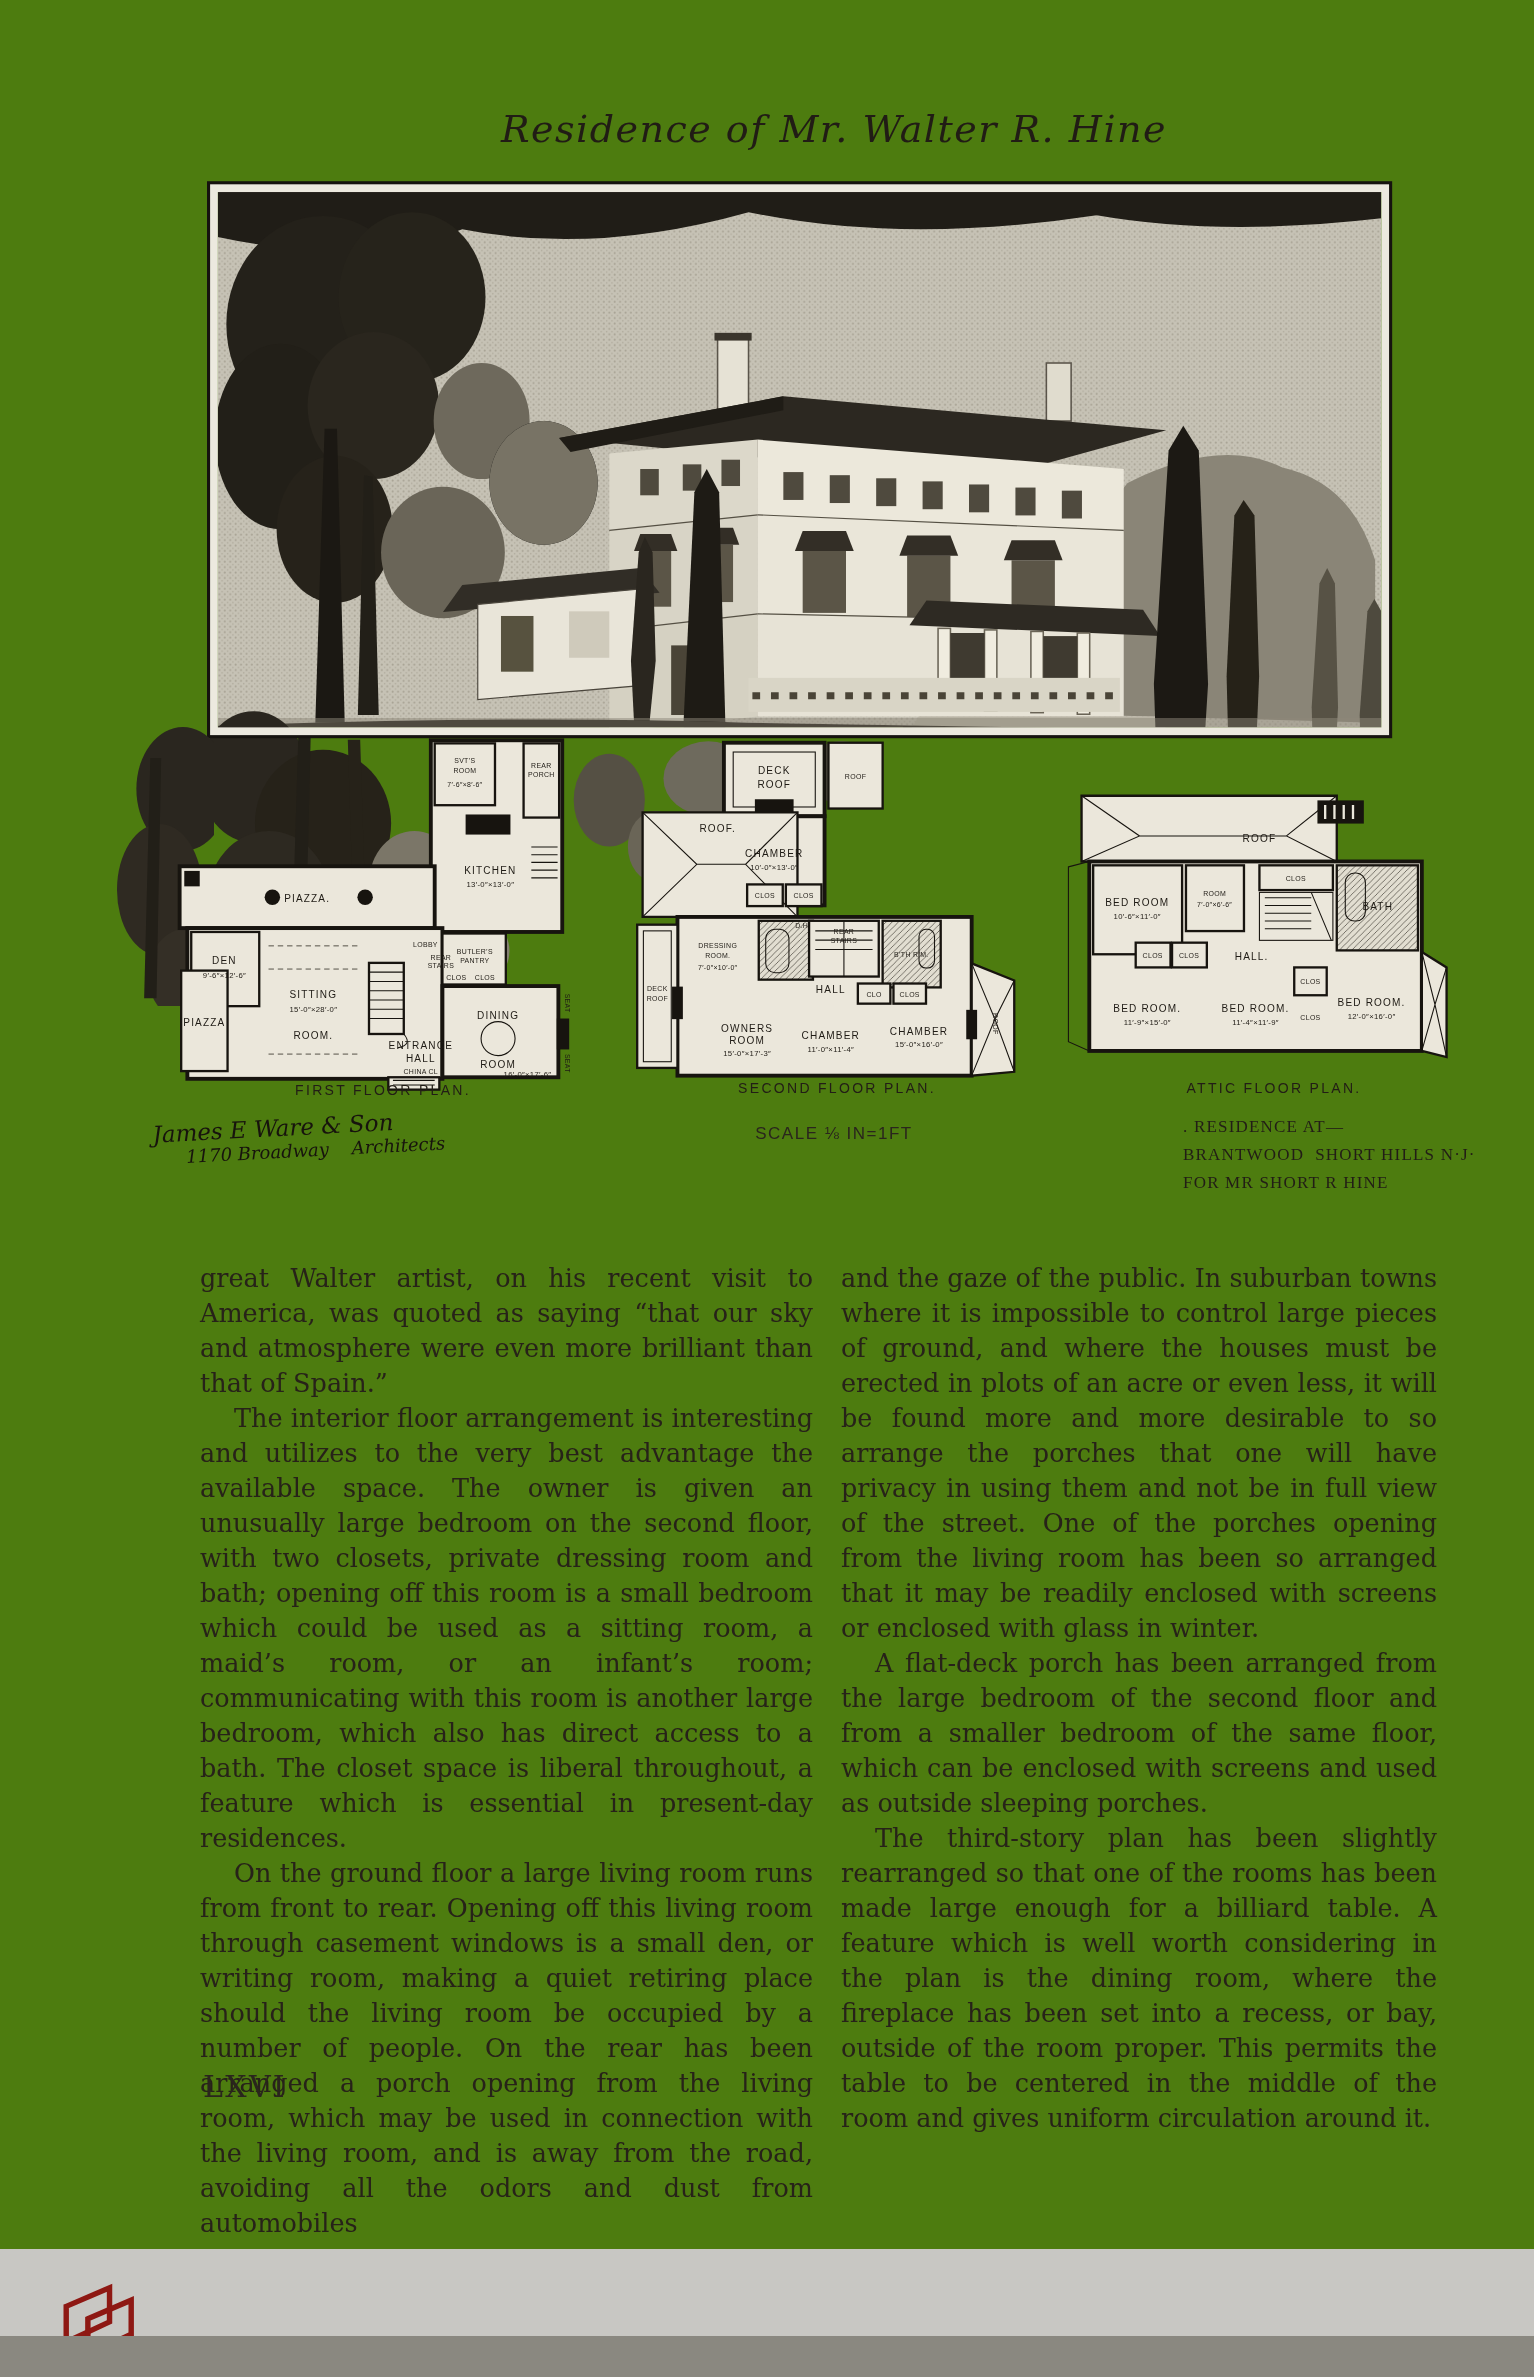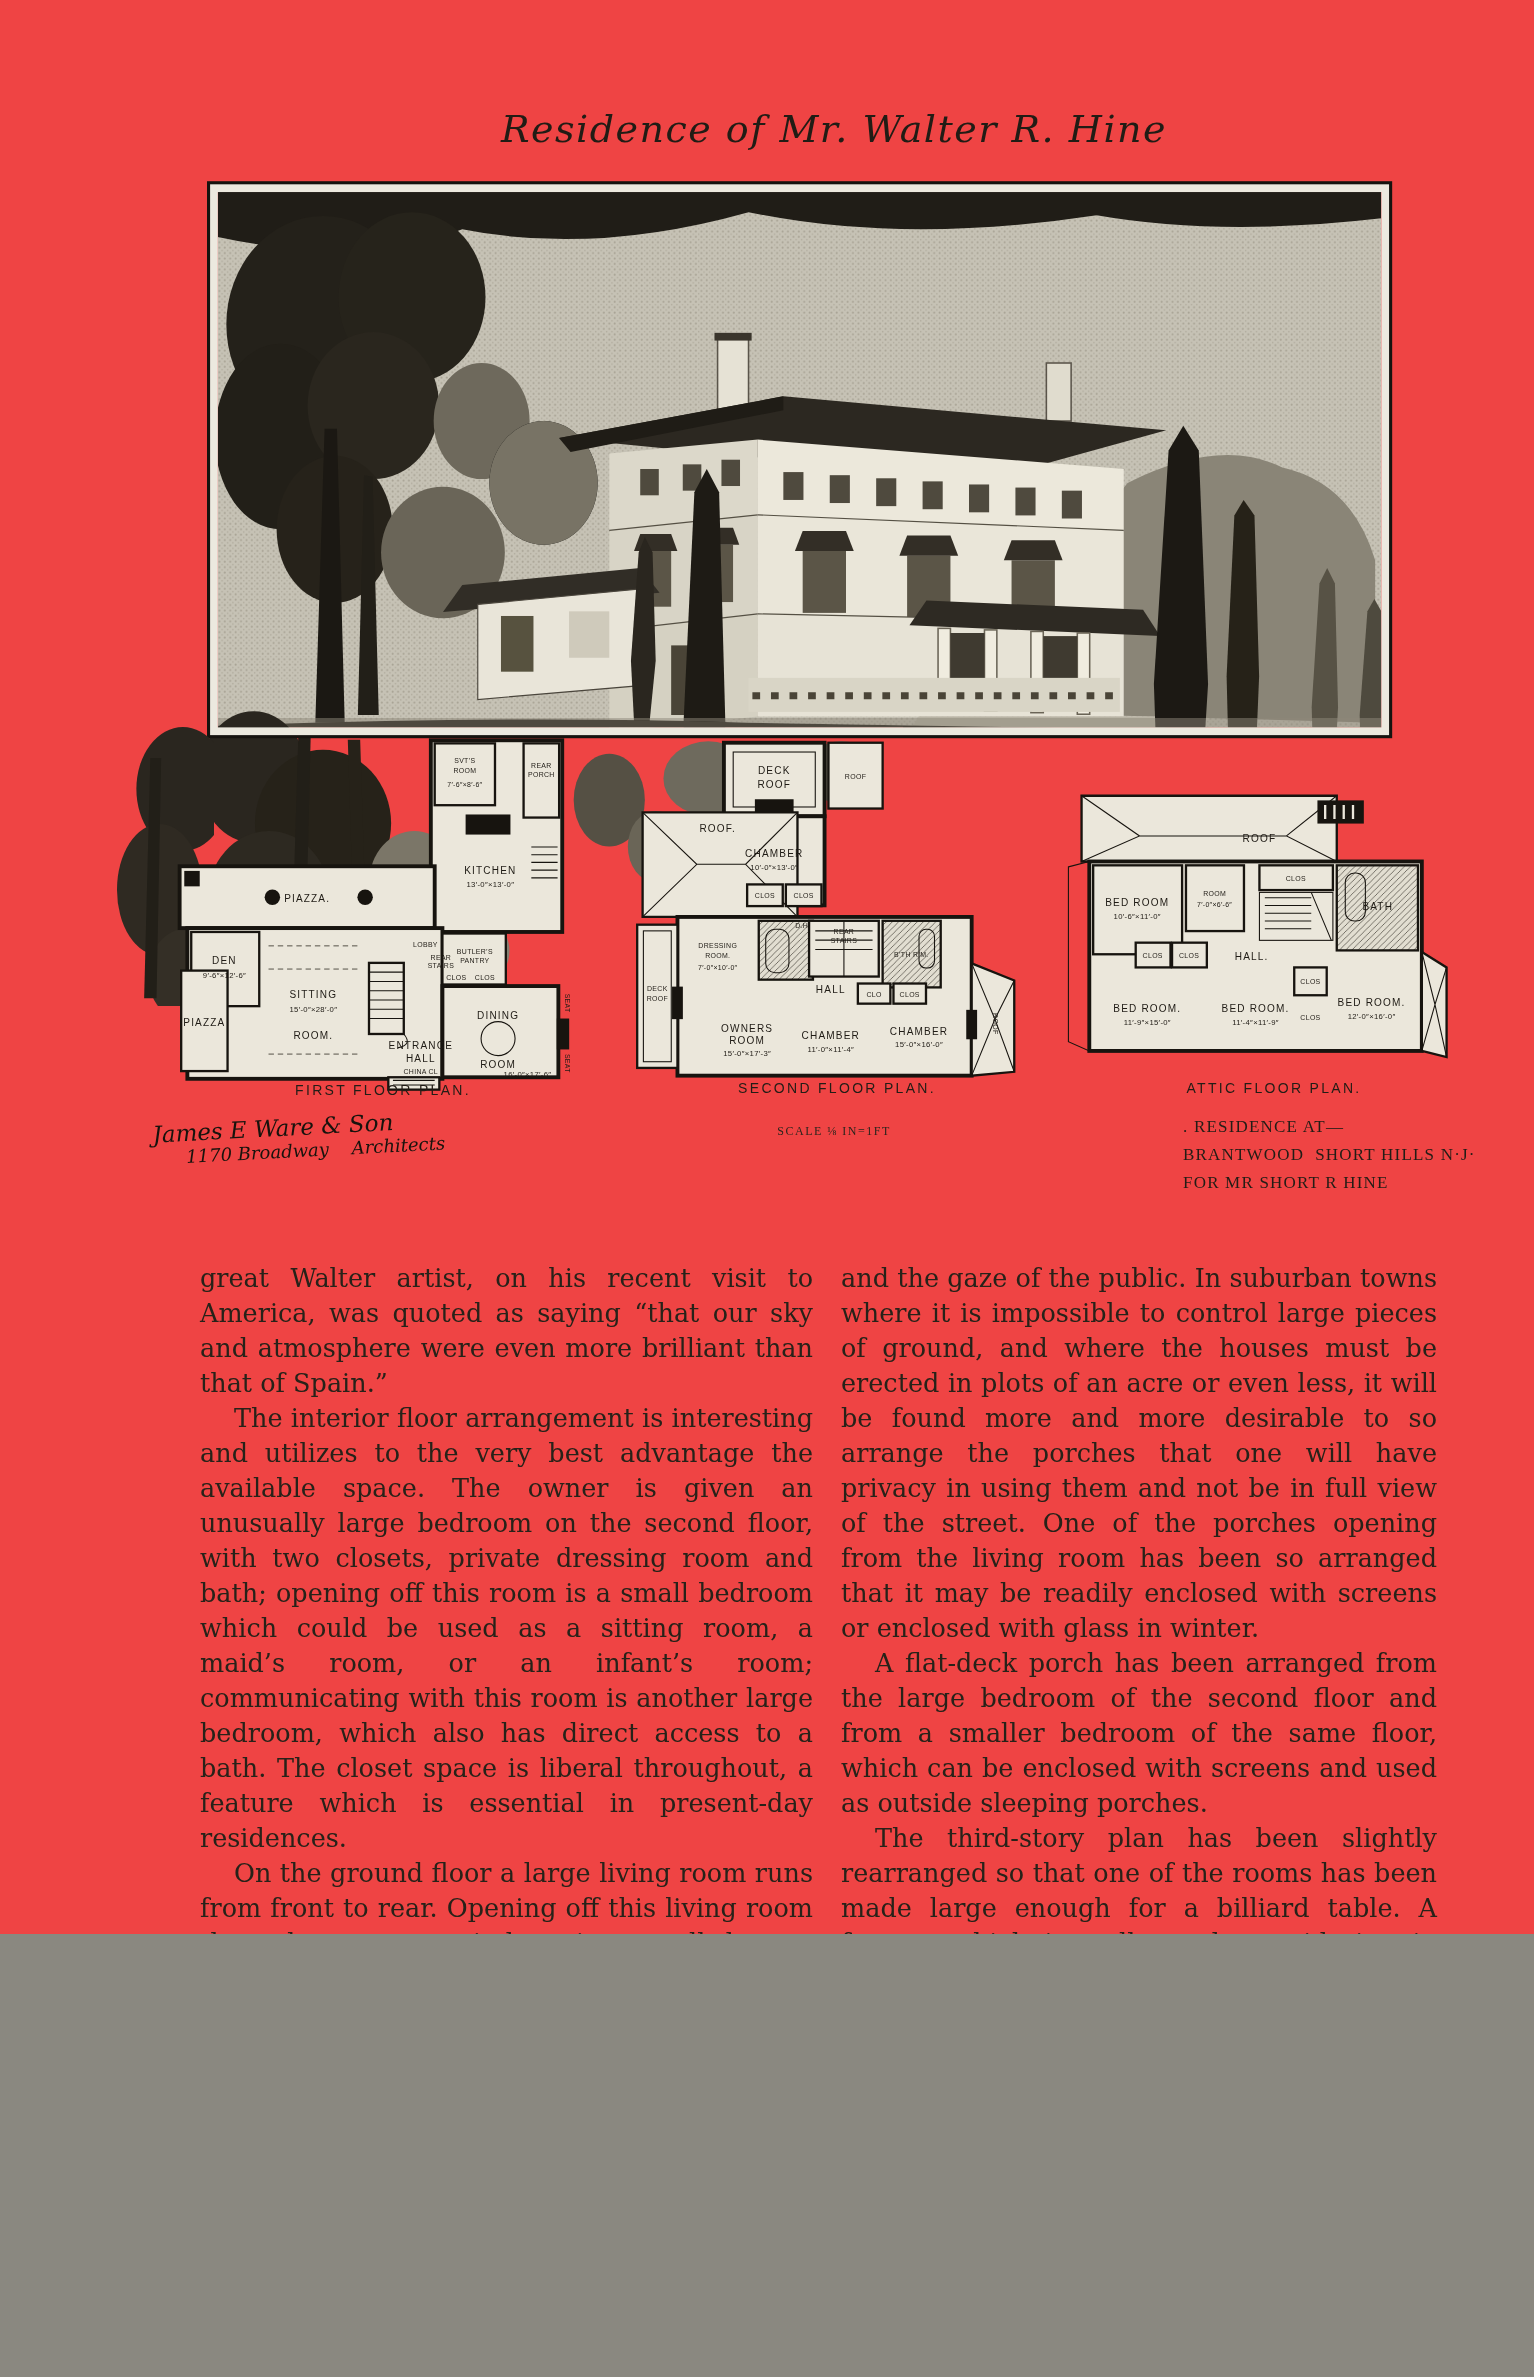--- a/index.html
+++ b/index.html
@@ -1,16 +1,16 @@
 <!DOCTYPE html>
 <html style="font-size:12.4px"><head>
 <meta charset="utf-8">
 <style>
   html,body{margin:0;padding:0;background:#8a8880;}
-  .page{position:relative;width:1535px;height:1934px;background:#ef4444;overflow:hidden;
+  .page{position:relative;width:1535px;height:2336px;background:#4d7c0f;overflow:hidden;
         font-family:"DejaVu Serif",serif;color:#262119;}
   .abs{position:absolute;}
   .title{top:107px;left:834px;transform:translateX(-50%);font-style:italic;font-weight:500;
          font-size:38px;letter-spacing:1.5px;white-space:nowrap;color:#211c15;}
   .illus{left:207px;top:181px;z-index:1;}
   .bleed{left:113px;top:727px;z-index:1;}
   .plan{z-index:3;}
   .plan1{left:133px;top:731px;}
   .plan2{left:631px;top:731px;}
   .plan3{left:1062px;top:788px;}
@@ -20,22 +20,22 @@
         fill:#1f1b15;text-anchor:middle;}
   .psm{font-family:"Liberation Sans",sans-serif;font-size:9px;letter-spacing:.4px;
        fill:#1f1b15;text-anchor:middle;}
   .wall{fill:#ebe7db;stroke:#17140f;stroke-width:5;}
   .wall2{fill:#ebe7db;stroke:#17140f;stroke-width:3;}
   .thin{stroke:#17140f;stroke-width:1.4;fill:none;}
   .dash{stroke:#4a453c;stroke-width:1.2;fill:none;stroke-dasharray:7 5;}
   .blk{fill:#17140f;}
   .caption{position:absolute;transform:translateX(-50%);font-family:"Liberation Sans",sans-serif;
            font-size:14px;letter-spacing:2.3px;color:#221d16;white-space:nowrap;z-index:4;}
-  .scale{position:absolute;transform:translateX(-50%);font-family:Liberation Serif, serif;
-         font-size:12px;letter-spacing:1.5px;color:#2a251d;z-index:4;}
+  .scale{position:absolute;transform:translateX(-50%);font-family:Liberation Sans, sans-serif;
+         font-size:17px;letter-spacing:1.5px;color:#2a251d;z-index:4;}
   .project{position:absolute;left:1183px;top:1113px;font-family:Liberation Serif, serif;
            font-size:17px;letter-spacing:1.2px;line-height:28px;color:#221d16;z-index:4;}
   .sig{position:absolute;left:153px;top:1116px;transform:rotate(-3deg);font-style:italic;
        font-size:23px;color:#17130d;z-index:4;line-height:23px;}
   .sig .s2{font-size:18px;margin-left:32.5px;}
   .col{position:absolute;top:1261px;text-align:justify;font-size:25.5px;line-height:35px;color:#272219;}
   .col p{margin:0;}
   .col p.ind{text-indent:34px;}
   .col-left{left:200px;width:613px;}
   .col-right{left:841px;width:596px;}

